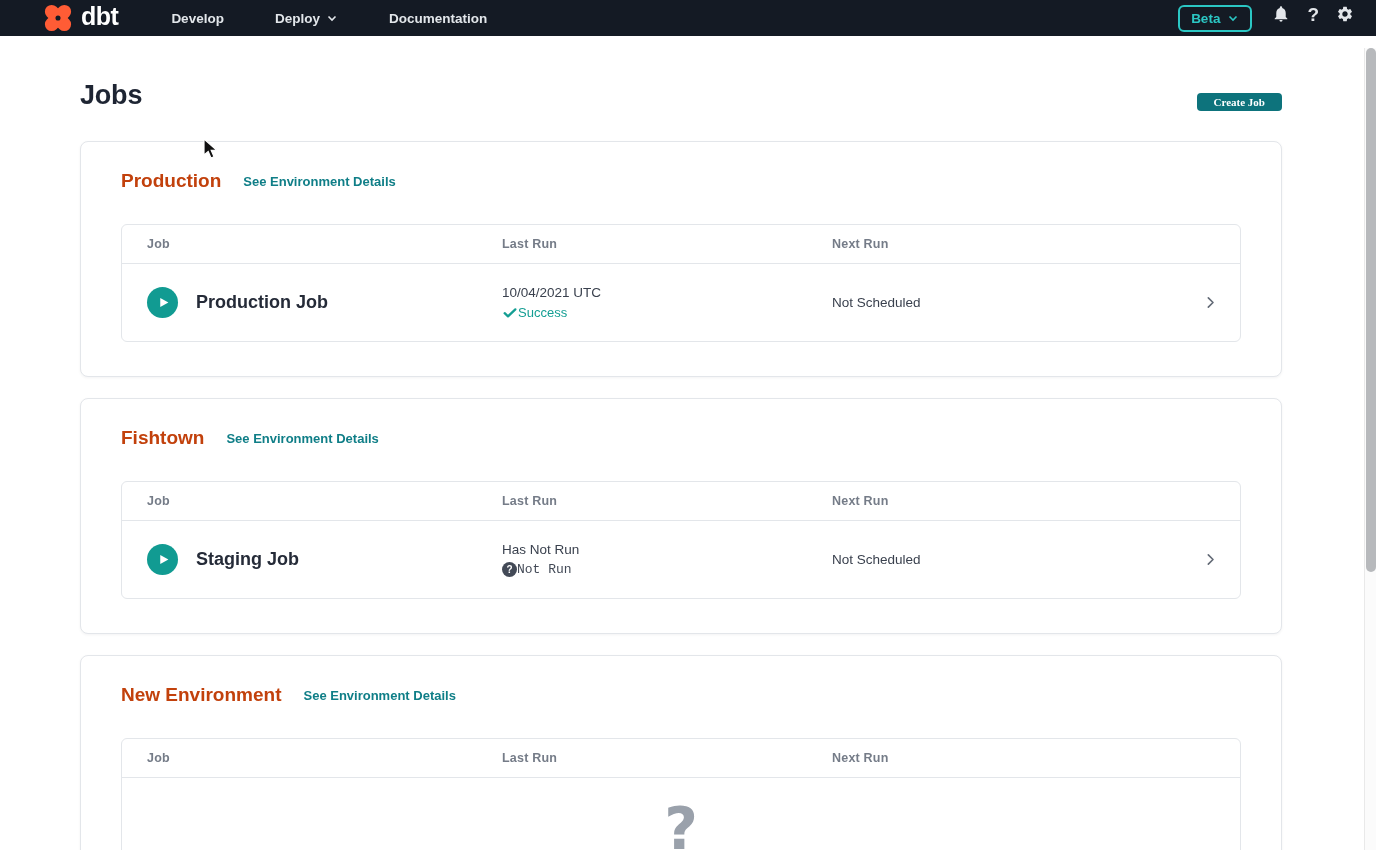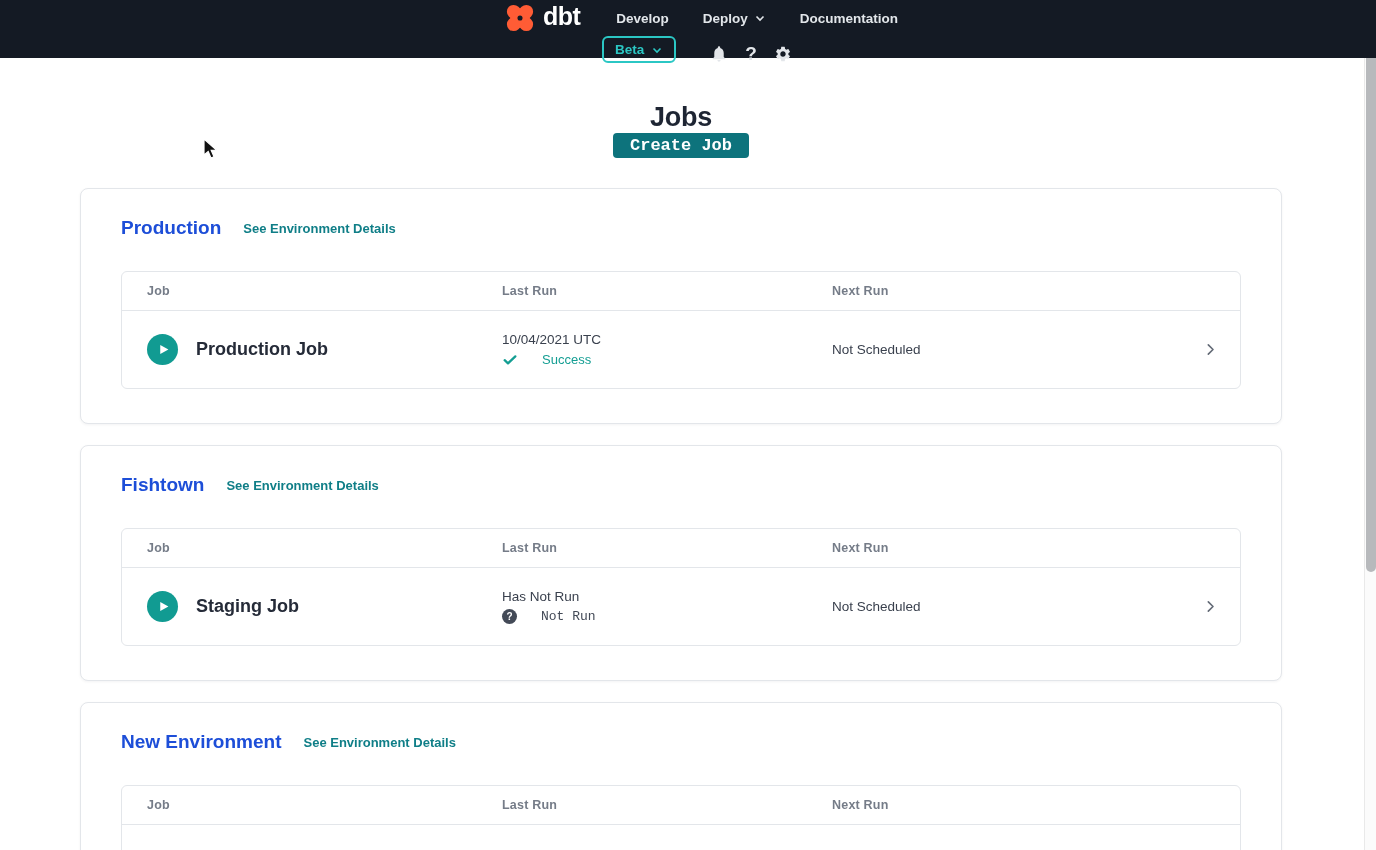--- a/index.html
+++ b/index.html
@@ -1,75 +1,75 @@
 <!DOCTYPE html>
 <html><head>
 <meta charset="utf-8">
 <style>
   * { margin:0; padding:0; box-sizing:border-box; }
   html,body { width:1376px; height:850px; overflow:hidden; background:#fff;
     font-family:"Liberation Sans","DejaVu Sans",sans-serif; }
 
   
-  .topnav { position:relative; height:58px; background:#141a24; display:flex;
-    align-items:center; justify-content:space-between; padding:0 16px 0 40px; z-index:5;flex-direction:column; }
+  .topnav { position:relative; height:36px; background:#141a24; display:flex;
+    align-items:center; justify-content:space-between; padding:0 16px 0 40px; z-index:5; }
   .nav-left { display:flex; align-items:center; }
   .brand { display:flex; align-items:center; gap:5px; cursor:pointer; }
   .brand svg { width:36px; height:36px; }
   .brand-text { color:#fff; font-size:25px; font-weight:700; letter-spacing:-0.5px; line-height:1; padding-bottom:4px; }
   .nav-menu { display:flex; align-items:center; gap:34px; margin-left:36px; }
   .nav-item { display:flex; align-items:center; gap:6px; color:#e2e6ea; font-size:13.5px;
-    font-weight:700; cursor:pointer; }
+    font-weight:700; cursor:pointer;margin-left:17px; }
   .nav-item svg { width:12px; height:12px; stroke:#e2e6ea; }
 
-  .nav-right { display:flex; align-items:flex-end; gap:34px; }
+  .nav-right { display:flex; align-items:flex-start; gap:20px; }
   .beta-badge { display:flex; align-items:center; gap:7px; border:2px solid #2bc7c4;
     color:#2bc7c4; border-radius:6px; padding:4px 11px; font-size:13.5px; font-weight:700; cursor:pointer; }
   .beta-badge svg { width:12px; height:12px; stroke:#2bc7c4; }
 
   .breadcrumb { display:flex; align-items:center; gap:9px; }
   .breadcrumb .folder-ic { width:18px; height:18px; fill:#cfd5dc; }
   .crumb { color:#eef1f4; font-size:13.5px; font-weight:700; cursor:pointer; }
   .crumb-sep { color:#8b929c; font-size:13.5px; }
   .breadcrumb .chev-ic { width:13px; height:13px; stroke:#cfd5dc; margin-left:2px; cursor:pointer; }
 
   .nav-icons { display:flex; align-items:center; gap:17px; padding-right:6px; }
   .nav-icons .ic { width:18px; height:18px; fill:#e3e6ea; cursor:pointer; }
   .help-q { color:#e3e6ea; font-size:19px; font-weight:800; cursor:pointer; line-height:1; }
 
   
   main { padding:0 94px 0 80px; }
-  .page-header { display:flex; align-items:center; justify-content:space-between;
-    margin-top:44px; margin-bottom:30px;flex-direction:column; }
+  .page-header { display:flex; align-items:flex-end; justify-content:space-between;
+    margin-top:44px; margin-bottom:30px; }
   h1 { font-size:27px; font-weight:700; color:#1e2533; letter-spacing:-0.2px; }
   .btn-primary { background:#0d737c; color:#fff; border:none; border-radius:4px;
-    font-family:Liberation Mono, monospace; font-size:17px; font-weight:600; padding:3px 17px; cursor:pointer; }
+    font-family:Liberation Serif, serif; font-size:11px; font-weight:600; padding:3px 17px; cursor:pointer; }
 
   .env-card { background:#fff; border:1px solid #e3e6ea; border-radius:8px;
     box-shadow:0 1px 3px rgba(20,26,36,0.05); padding:28px 40px 34px; margin-bottom:21px; }
   .env-head { display:flex; align-items:center; gap:22px; }
-  .env-head h2 { font-size:19px; font-weight:700; color:#1d4ed8; }
+  .env-head h2 { font-size:19px; font-weight:700; color:#c2410c; }
   .env-link { color:#0f7e87; font-size:13px; font-weight:700; text-decoration:none; cursor:pointer; }
 
   .jobs-table { margin-top:32px; border:1px solid #e3e6ea; border-radius:6px; overflow:hidden; }
   .table-head, .job-row { display:grid; grid-template-columns:355px 330px 1fr 60px; align-items:center; }
   .table-head { padding:12px 0; }
   .table-head .col { padding-left:25px; color:#757c88; font-size:12.5px; font-weight:700; letter-spacing:0.2px; }
   .table-body { border-top:1px solid #e3e6ea; }
 
   .job-row { height:77px; cursor:pointer; }
   .job-cell { display:flex; align-items:center; gap:18px; padding-left:25px; }
   .play-btn { width:31px; height:31px; border-radius:50%; background:#119b92; border:none;
     display:flex; align-items:center; justify-content:center; cursor:pointer; flex:none; }
   .play-btn svg { width:13px; height:13px; margin-left:2px; }
   .job-name { font-size:18px; font-weight:700; color:#252b38; }
 
   .last-cell { padding-left:25px; display:flex; flex-direction:column; gap:5px; }
   .last-date { font-size:13.5px; color:#3a414e; }
-  .last-status { display:flex; align-items:center; gap:24px; font-size:13px; }
+  .last-status { display:flex; align-items:center; gap:0; font-size:13px; }
   .last-status.is-success .status-text { color:#149e93; }
   .last-status.is-notrun .status-text { color:#434a57;font-family:Liberation Mono, monospace; }
   .status-check svg { width:16px; height:16px; display:block; }
   .status-q { width:15px; height:15px; border-radius:50%; background:#434a57; color:#fff;
     font-size:10px; font-weight:700; display:flex; align-items:center; justify-content:center; }
 
   .next-cell { padding-left:25px; font-size:13.5px; color:#3a414e; }
   .chev-cell { display:flex; justify-content:center; }
   .chev-cell svg { width:15px; height:15px; stroke:#646b77; }
 

